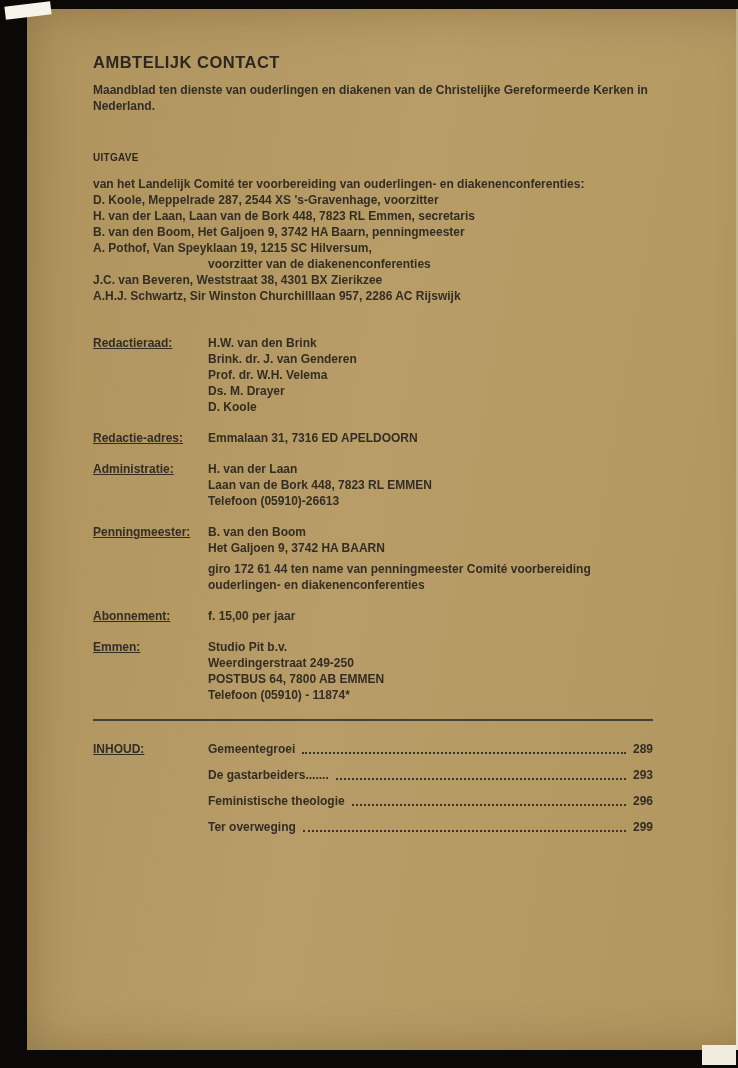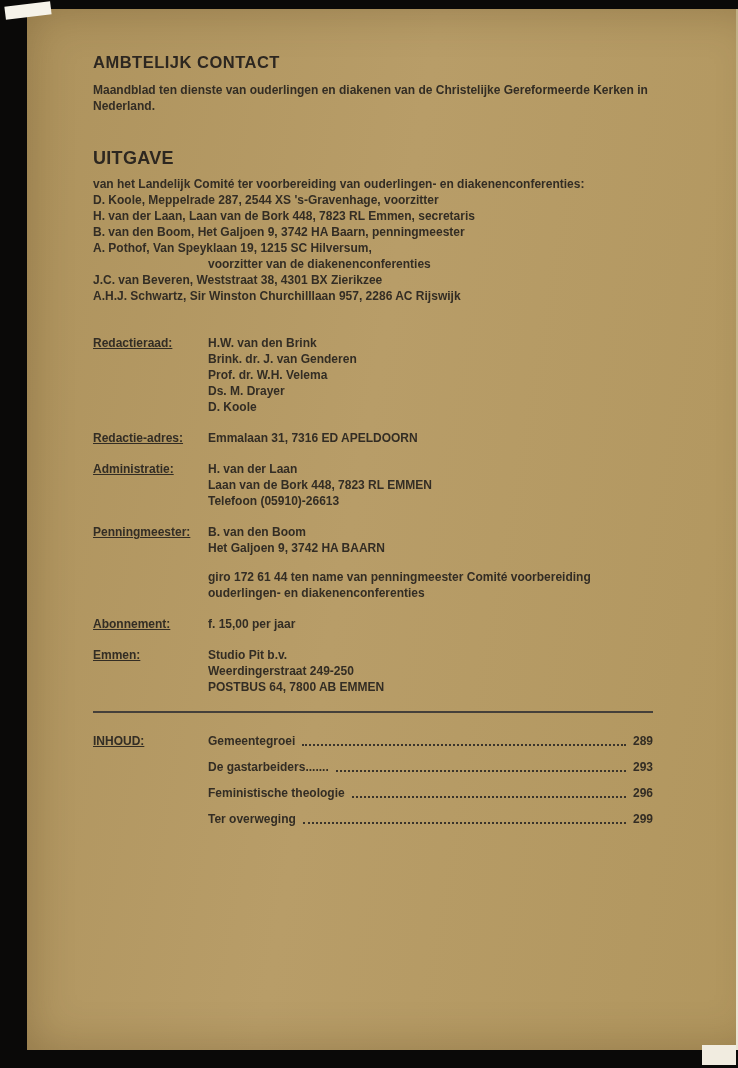--- a/index.html
+++ b/index.html
@@ -30,28 +30,28 @@
   }
   .content {
     position:absolute; left:66px; top:44px; width:560px;
     color:#332d24; font-size:12px; font-weight:700; line-height:16px;
   }
   .page-title {
     font-size:16.5px; letter-spacing:.5px; color:#2d2720;
     margin-bottom:11px; line-height:18px;
   }
   .subtitle { margin-bottom:36px; }
-  .uitgave-heading { font-size:18px; letter-spacing:.3px; margin-bottom:10px; color:#2d2720; }
+  .uitgave-heading { font-size:10px; letter-spacing:.3px; margin-bottom:10px; color:#2d2720; }
   .intro { white-space:nowrap; }
   .members { margin-bottom:31px; }
   .members p.indent { padding-left:115px; }
   .row { display:flex; margin-bottom:15px; }
   .row .label { width:115px; flex:none;text-decoration:underline; }
   .row .value { flex:1; min-width:0; }
-  .giro { margin-top:13px; }
+  .giro { margin-top:5px; }
   .abonnement-row { margin-top:0; }
   .rule {
     border:none; border-top:2px solid #45403a;
     margin:16px 0 20px;
   }
   .toc-row { display:flex; align-items:flex-end; margin-bottom:10px; }
   .toc-title { flex:none; white-space:nowrap; }
   .toc-leader { flex:1; border-bottom:2.4px dotted #3a342b; margin:0 7px 3px 7px; min-width:20px; }
   .toc-page { flex:none; }
 </style>
@@ -119,20 +119,21 @@
         <p>f. 15,00 per jaar</p>
       </div>
     </div>
 
     <div class="row">
       <div class="label">Emmen:</div>
       <div class="value">
         <p>Studio Pit b.v.</p>
         <p>Weerdingerstraat 249-250</p>
         <p>POSTBUS 64, 7800 AB EMMEN</p>
+        <p>Telefoon (05910) - 11874*</p>
       </div>
     </div>
 
     <hr class="rule">
 
     <div class="row">
       <div class="label">INHOUD:</div>
       <div class="value">
         <div class="toc-row">
           <span class="toc-title">Gemeentegroei</span>

